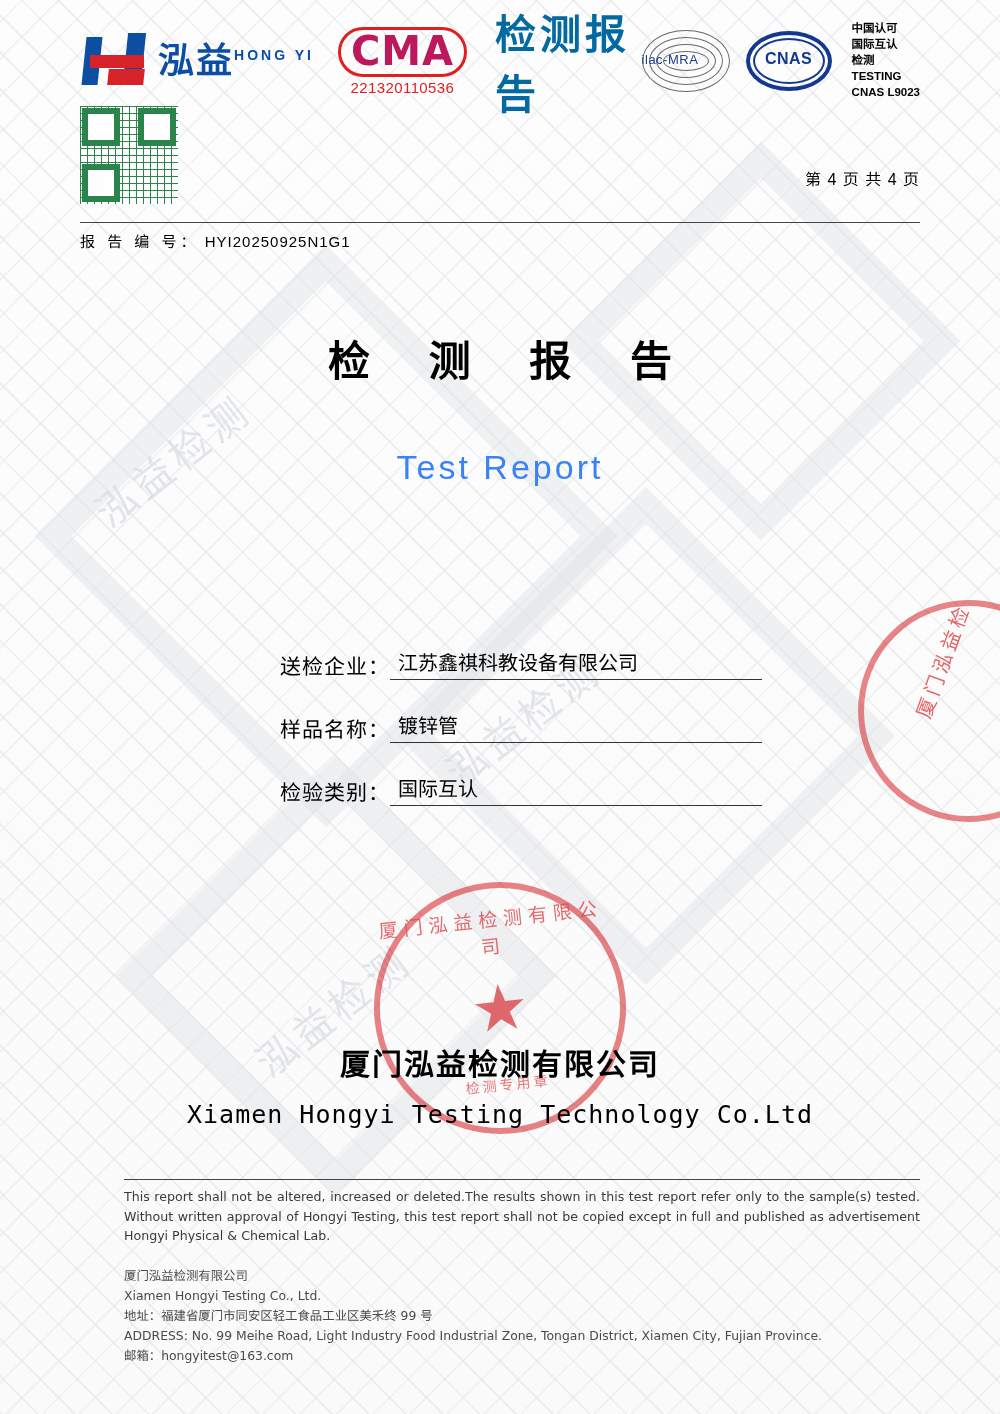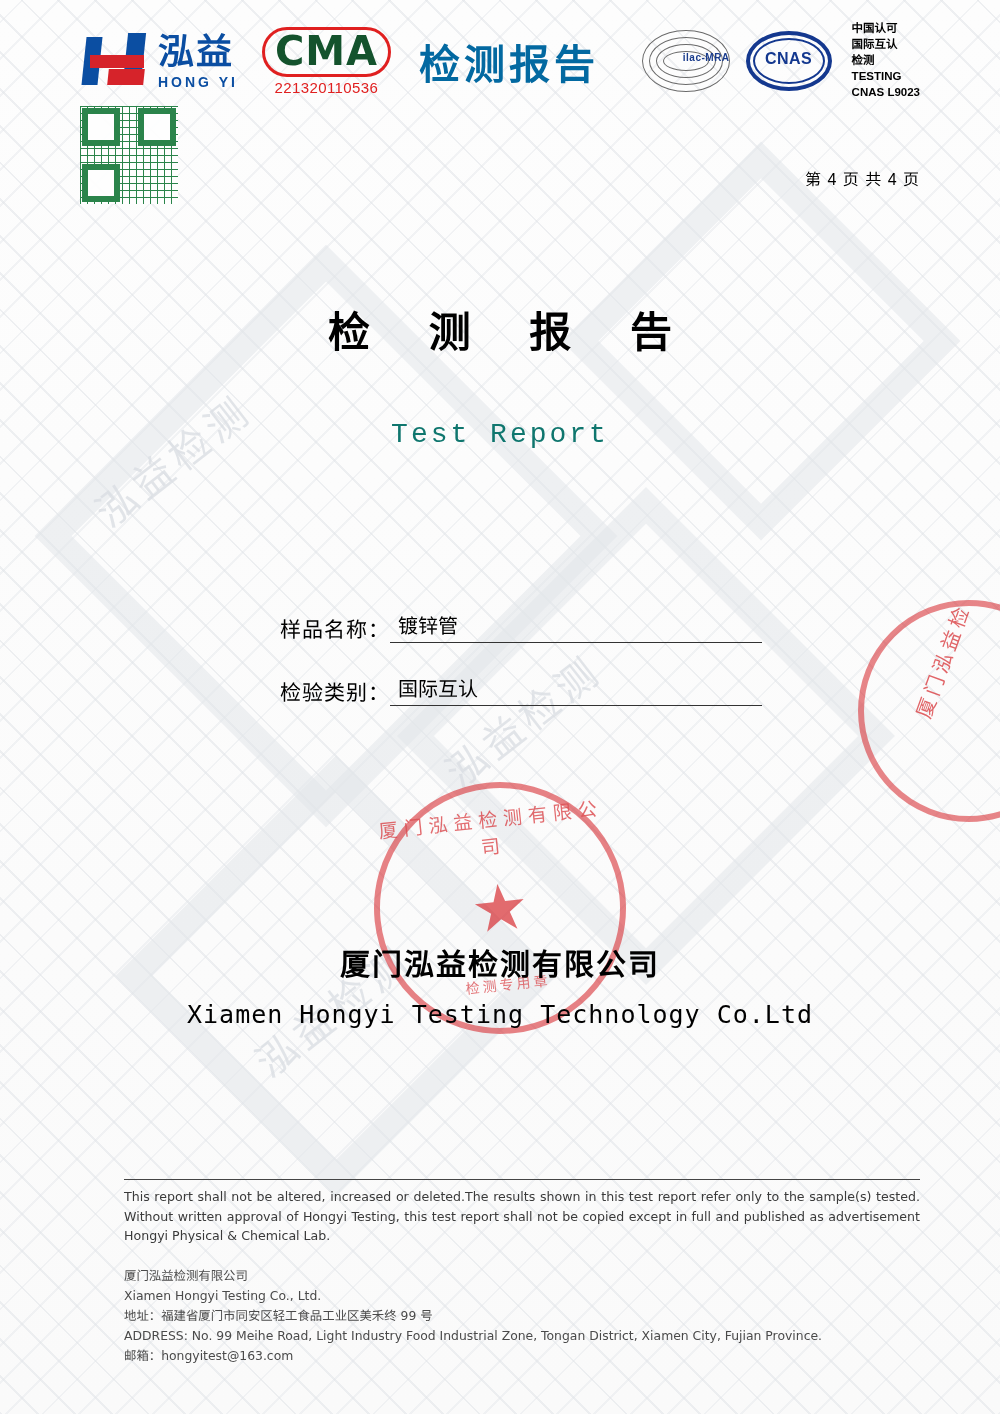--- a/index.html
+++ b/index.html
@@ -102,21 +102,21 @@
   }
   .logo-h-mark .bar-red2 {
     position: absolute;
     left: 28px; top: 38px;
     width: 36px; height: 16px;
     background: #d6232a;
     transform: skewX(-6deg);
   }
   .logo-hy-text {
     display: flex;
-    flex-direction: column;
+    flex-direction: row;
     line-height: 1;
   }
   .logo-hy-cn {
     font-size: 36px;
     font-weight: 700;
     color: #0b4ea2;
     letter-spacing: 2px;
     font-family: "DejaVu Sans", sans-serif;
   }
   .logo-hy-en {
@@ -127,21 +127,21 @@
     letter-spacing: 3px;
   }
   .cma-block {
     flex: 0 0 auto;
     margin-left: 14px;
     text-align: center;
   }
   .cma-mark {
     font-size: 40px;
     font-weight: 700;
-    color: #14532d;
+    color: #be185d;
     letter-spacing: 1px;
     border: 3px solid #e02020;
     border-radius: 26px;
     padding: 0 10px 2px 10px;
     display: inline-block;
     line-height: 1.05;
     font-family: "DejaVu Sans", sans-serif;
   }
   .cma-no {
     font-size: 15px;
@@ -171,23 +171,23 @@
     border-radius: 50%;
     border: 1px solid #6a6a6a;
   }
   .ilac .ring2 { inset: 7px; }
   .ilac .ring3 { inset: 14px; }
   .ilac .ring4 { inset: 21px; }
   .ilac-label {
     position: absolute;
     left: 0; right: 0;
     top: 22px;
-    text-align: right;
-    font-size: 10px;
-    font-weight: 700;
+    text-align: left;
+    font-size: 13px;
+    font-weight: 400;
     color: #1a3c8c;
     letter-spacing: 0.5px;
   }
   .cnas {
     flex: 0 0 auto;
     width: 86px;
     height: 64px;
     position: relative;
     margin-left: 6px;
   }
@@ -284,24 +284,24 @@
     font-size: 42px;
     font-weight: 700;
     letter-spacing: 22px;
     text-indent: 22px;
     font-family: "DejaVu Sans", sans-serif;
     color: #000;
   }
   .main-title-en {
     text-align: center;
     margin-top: 60px;
-    font-size: 28px;
+    font-size: 34px;
     letter-spacing: 3px;
-    font-family: Liberation Mono, monospace;
-    color: #0f766e;
+    font-family: Liberation Sans, sans-serif;
+    color: #3b82f6;
   }
 
   
   .fields {
     margin-top: 160px;
     padding-left: 200px;
   }
   .field-row {
     display: flex;
     align-items: flex-end;
@@ -500,25 +500,33 @@
     </div>
   </div>
 
   <div class="sub-header">
     <div class="qr">
         <div class="qr-bl"></div>
       </div>
     <div class="page-no">第 4 页 共 4 页</div>
   </div>
 
+  <div class="report-no-row">
+    <span class="report-no-label">报 告 编 号：</span>
+    <span>HYI20250925N1G1</span>
+  </div>
 
   <div class="main-title">检 测 报 告</div>
   <div class="main-title-en">Test Report</div>
 
   <div class="fields">
+    <div class="field-row">
+      <span class="field-label">送检企业：</span>
+      <span class="field-value">江苏鑫祺科教设备有限公司</span>
+    </div>
     <div class="field-row">
       <span class="field-label">样品名称：</span>
       <span class="field-value">镀锌管</span>
     </div>
     <div class="field-row">
       <span class="field-label">检验类别：</span>
       <span class="field-value">国际互认</span>
     </div>
   </div>
 

